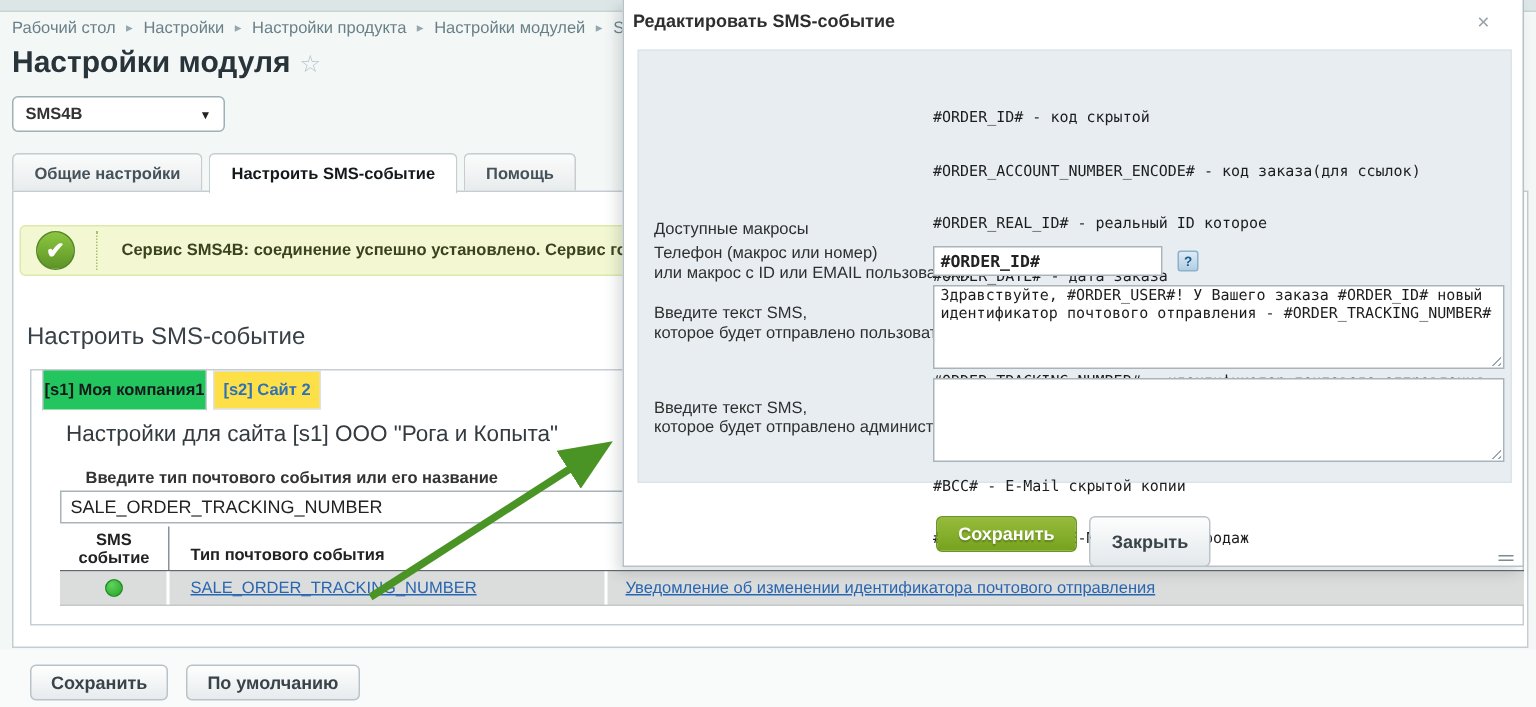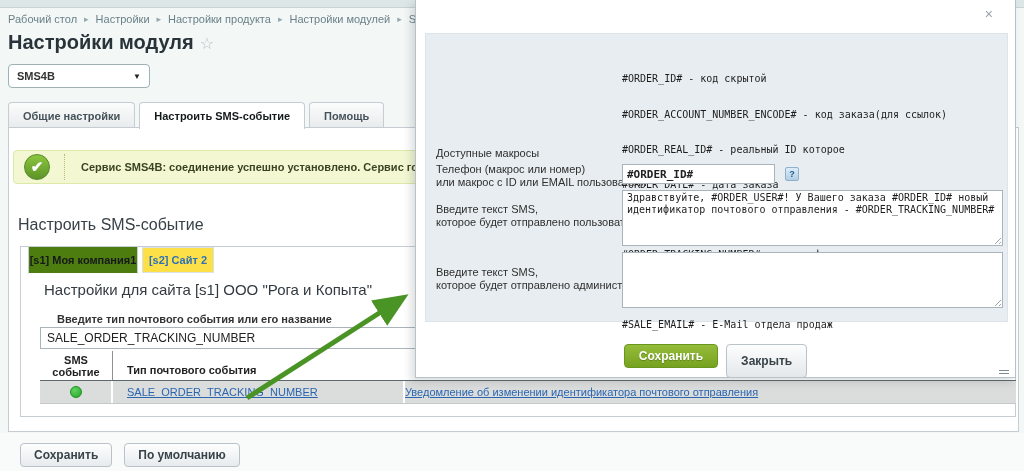--- a/index.html
+++ b/index.html
@@ -52,21 +52,21 @@
   }
   .msg-div { height:26px; border-left:1px dotted #aabf74; }
   .msg-text { padding-left:16px; font-size:11px; font-weight:bold; color:#3b4220; }
 
   .section-title { left:18px; top:216px; font-size:16px; color:#384147; }
 
   .sitebox { left:20px; top:246px; width:996px; height:171px; background:#fff; border:1px solid #c7ced3; }
 
   .site-tab1 {
     left:28px; top:246px; width:110px; height:28px;
-    background:#4d7c0f; border:1px solid #c7ced3; border-bottom:1px solid #fff;
+    background:#22c55e; border:1px solid #c7ced3; border-bottom:1px solid #fff;
     display:flex; align-items:center; justify-content:center;
     font-size:11px; font-weight:bold; color:#16191c; z-index:2; cursor:pointer;
   }
   .site-tab2 {
     left:142px; top:247px; width:72px; height:26px;
     background:#fde047; border:1px solid #dbe2e7;
     display:flex; align-items:center; justify-content:center;
     font-size:11px; font-weight:bold; color:#2e70b9; cursor:pointer;
   }
 
@@ -84,21 +84,21 @@
   .ev-head .c1 {
     width:73px; border-right:1px solid #8a9297;
     display:flex; align-items:flex-end; justify-content:center; text-align:center;
     font-size:11px; font-weight:bold; color:#222; line-height:12px; padding-bottom:2px;
   }
   .ev-head .c2 { width:294px; display:flex; align-items:flex-end; padding:0 0 4px 14px; font-size:11px; font-weight:bold; color:#222; }
   .ev-head .c3 { flex:1; }
   .ev-row { display:flex; height:23px; background:#dbdcdc; border-bottom:1px solid #c6c8c8; }
   .ev-row .c1 { width:73px; display:flex; align-items:center; justify-content:center; border-right:2px solid #fff; }
   .ev-row .c2 { width:292px; display:flex; align-items:center; padding-left:14px; border-right:2px solid #fff; }
-  .ev-row .c3 { flex:1; display:flex; align-items:center; padding-left:0; }
+  .ev-row .c3 { flex:1; display:flex; align-items:center; padding-left:12px; }
   .dot { width:12px; height:12px; border-radius:50%; background:radial-gradient(circle at 35% 30%, #5ed45e, #27a427); border:1px solid #1f8f1f; }
   a.tlink { font-size:11px; color:#2a66b0; text-decoration:underline; cursor:pointer; white-space:nowrap; }
 
   .pagebtns { left:20px; top:443px; display:flex; gap:12px; }
   .btn-light {
     height:24px; padding:0 13px; display:flex; align-items:center;
     background:linear-gradient(#fefefe,#e7ebed); border:1px solid #b8c2c8; border-radius:4px;
     font-size:12px; font-weight:bold; color:#39444a; cursor:pointer; white-space:nowrap;
   }
   .bottomarea { left:0; top:433px; width:1024px; height:38px; background:#f8fbfa; z-index:0; }
@@ -227,32 +227,34 @@
 <svg class="abs arrow-svg" viewBox="0 0 190 130">
   <defs>
     <marker id="ah" markerWidth="7" markerHeight="7" refX="4.5" refY="3" orient="auto">
       <path d="M0,0 L7,3 L0,6 z" fill="#4a9325"></path>
     </marker>
   </defs>
   <line x1="17" y1="118" x2="168" y2="21" stroke="#4a9325" stroke-width="5" marker-end="url(#ah)"></line>
 </svg>
 
 <div class="abs modal">
+  <div class="modal-title">Редактировать SMS-событие</div>
   <div class="modal-close">×</div>
 
   <div class="modal-content">
     <div class="m-label" style="left:10px; top:98px;margin-top:15px;">Доступные макросы</div>
     <div class="macro-lines mono">
       <div>#ORDER_ID# - код скрытой</div>
       <div>#ORDER_ACCOUNT_NUMBER_ENCODE# - код заказа(для ссылок)</div>
       <div>#ORDER_REAL_ID# - реальный ID которое</div>
       <div>#ORDER_DATE# - дата заказа</div>
       <div>#ORDER_USER# - заказчик</div>
       <div>#ORDER_TRACKING_NUMBER# - идентификатор почтового отправления</div>
       <div>#EMAIL# - E-Mail заказчика</div>
+      <div>#BCC# - E-Mail скрытой копии</div>
       <div>#SALE_EMAIL# - E-Mail отдела продаж</div>
     </div>
 
     <div class="m-label" style="left:10px; top:129px;">
       <span>Телефон (макрос или номер)</span><br><span>или макрос с ID или EMAIL пользователя</span>
     </div>
     <input class="phone-input" value="#ORDER_ID#" style="">
     <div class="help-btn">?</div>
 
     <div class="m-label" style="left:10px; top:169px;">

